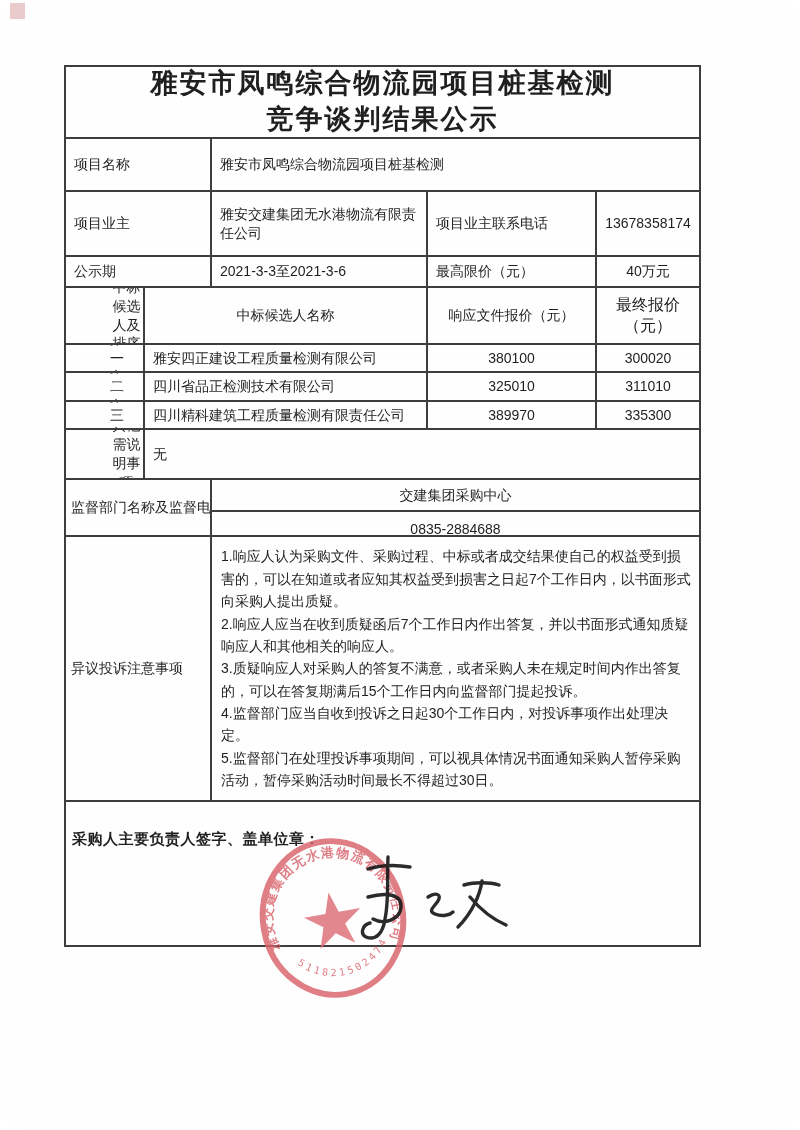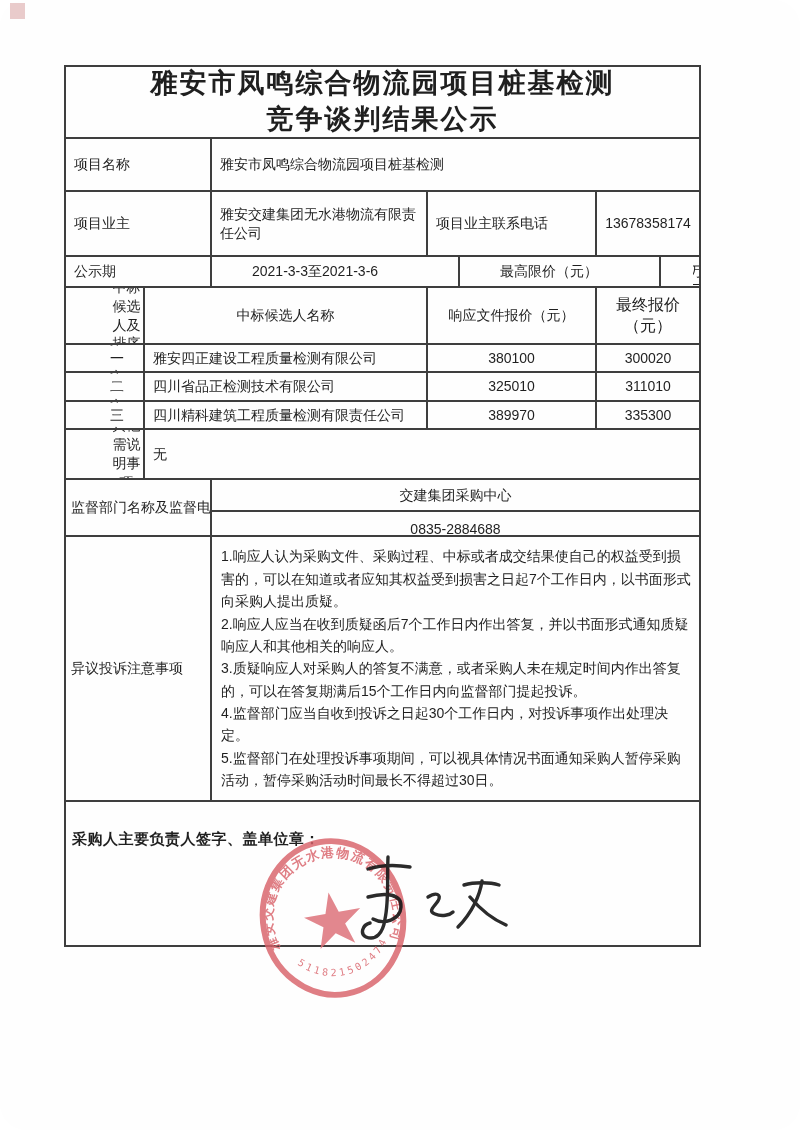--- a/index.html
+++ b/index.html
@@ -27,21 +27,21 @@
   .center{justify-content:center;text-align:center;}
   .fs15{font-size:14px;line-height:1.35;}
   .fs14{font-size:16px;line-height:1.3;}
 
   .title-row{height:72px;align-items:center;justify-content:center;flex-direction:column;}
   .title-line{font-size:27px;font-weight:700;letter-spacing:2px;line-height:1.32;text-align:center;}
 
   .h-name{height:53px;}
   .h-owner{height:65px;}
   .h-venue{height:72px;}
-  .h-pub{height:31px;gap:32px;}
+  .h-pub{height:31px;}
   .h-chead{height:57px;}
   .h-cand1{height:28px;}
   .h-cand2{height:29px;}
   .h-cand3{height:28px;}
   .h-other{height:50px;}
   .h-superv{height:57px;}
   .h-object{height:265px;}
   .h-sign{height:75px;font-weight:bold;}
 
   .w-label{width:146px;flex:0 0 146px;}

